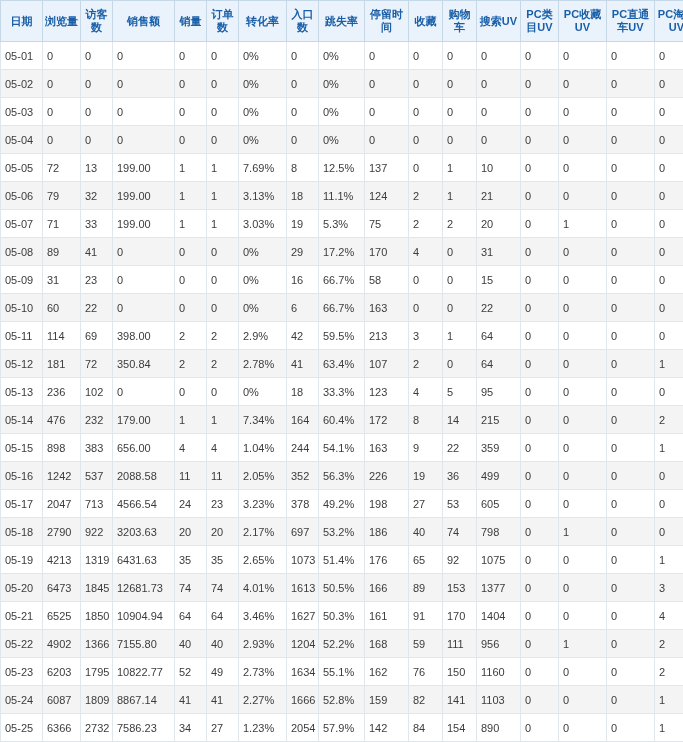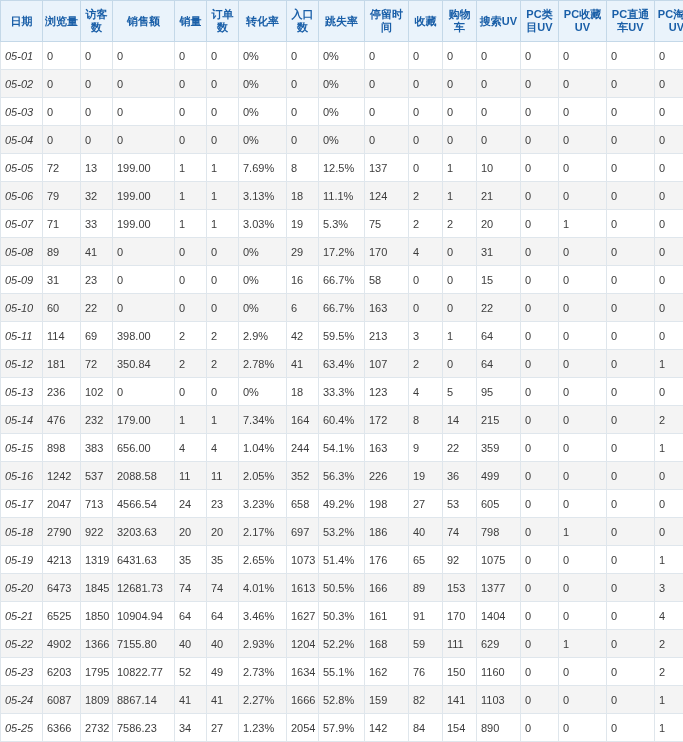--- a/index.html
+++ b/index.html
@@ -48,21 +48,20 @@
     color: #3c3c3c;
     text-align: left;
     white-space: nowrap;
     overflow: hidden;
   }
   table.data tr.alt td {
     background: #f4f4f4;
   }
   table.data td.date-cell {
     color: #3c3c3c;
-    font-style: italic;
   }
   
   col.c0 { width: 42px; }
   col.c1 { width: 38px; }
   col.c2 { width: 32px; }
   col.c3 { width: 62px; }
   col.c4 { width: 32px; }
   col.c5 { width: 32px; }
   col.c6 { width: 48px; }
   col.c7 { width: 32px; }
@@ -427,21 +426,21 @@
           <td>0</td>
         </tr>
         <tr>
           <td class="date-cell">05-17</td>
           <td>2047</td>
           <td>713</td>
           <td>4566.54</td>
           <td>24</td>
           <td>23</td>
           <td>3.23%</td>
-          <td>658</td>
+          <td>378</td>
           <td>49.2%</td>
           <td>198</td>
           <td>27</td>
           <td>53</td>
           <td>605</td>
           <td>0</td>
           <td>0</td>
           <td>0</td>
           <td>0</td>
         </tr>
@@ -527,21 +526,21 @@
           <td>1366</td>
           <td>7155.80</td>
           <td>40</td>
           <td>40</td>
           <td>2.93%</td>
           <td>1204</td>
           <td>52.2%</td>
           <td>168</td>
           <td>59</td>
           <td>111</td>
-          <td>629</td>
+          <td>956</td>
           <td>0</td>
           <td>1</td>
           <td>0</td>
           <td>2</td>
         </tr>
         <tr>
           <td class="date-cell">05-23</td>
           <td>6203</td>
           <td>1795</td>
           <td>10822.77</td>

